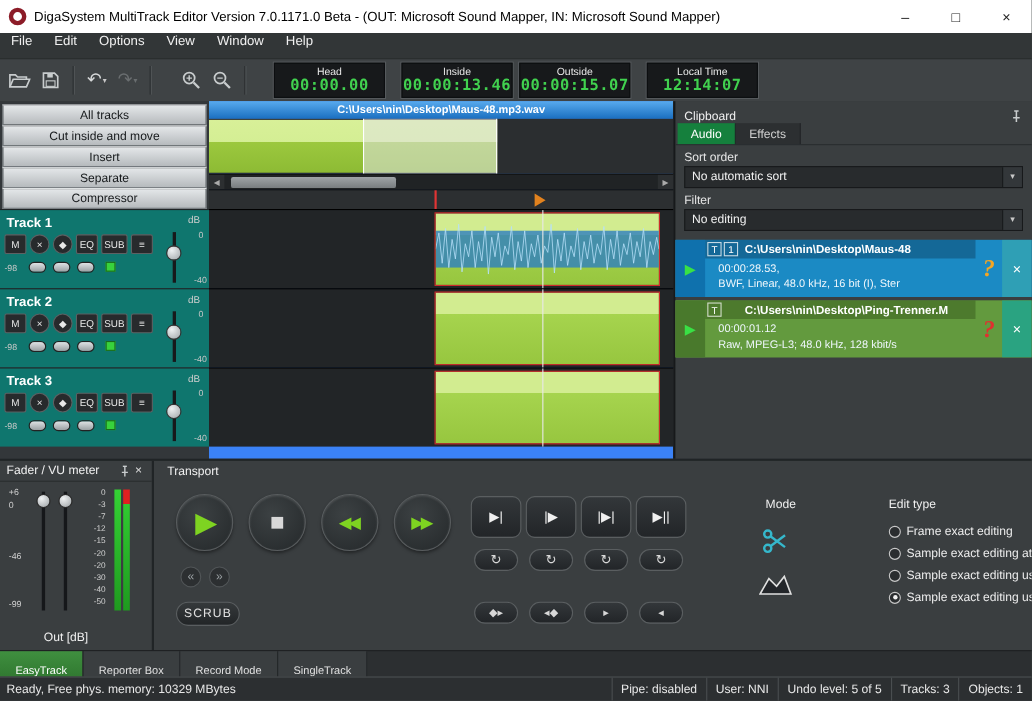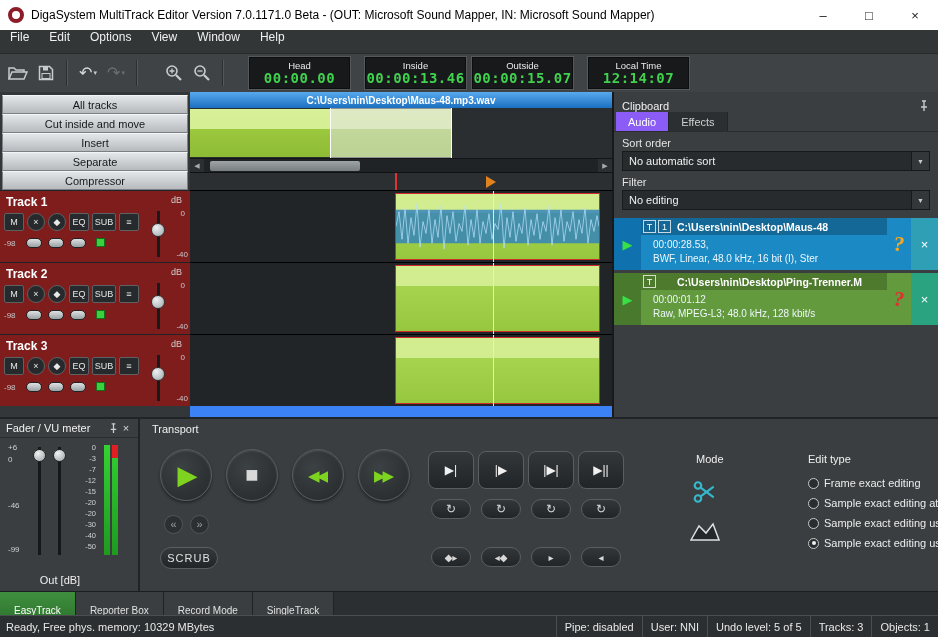--- a/index.html
+++ b/index.html
@@ -31,21 +31,21 @@
   .time-box.gap{margin-left:12px}
   .time-label{font-size:9.5px;color:#eaeaea;line-height:11px}
   .time-value{font-size:14px;font-weight:bold;color:#41d14f;font-family:"DejaVu Sans Mono",monospace;line-height:15px;letter-spacing:.5px}
 
   
   .content{height:325px;display:flex;flex:none}
   .col-left{width:190px;flex:none;background:#33373a;display:flex;flex-direction:column}
   .tool-btns{height:98px;padding-top:3px}
   .tool-btn{height:19px;margin:0 2px;background:linear-gradient(#e4e7e9,#b6babd);border:1px solid #7b8084;border-top-color:#f2f4f5;font-size:11px;color:#16191b;display:flex;align-items:center;justify-content:center}
 
-  .track-head{height:72px;position:relative;border-top:1px solid #202426;background:#7f1d1d;flex:none}
+  .track-head{height:72px;position:relative;border-top:1px solid #202426;background:#0f766e;flex:none}
   .t-name{position:absolute;left:6px;top:4px;font-size:12px;font-weight:bold;color:#fff}
   .strip-btn{position:absolute;top:22px;width:20px;height:18px;background:#272a2c;border:1px solid #5d6163;border-radius:2px;color:#e8e8e8;font-size:9px;display:flex;align-items:center;justify-content:center}
   .strip-btn.round{border-radius:50%;width:18px}
   .neg98{position:absolute;left:4px;top:48px;font-size:8px;color:#c8c8c8}
   .knob{position:absolute;top:47px;width:16px;height:10px;border-radius:5px;background:linear-gradient(#dfe2e4,#9aa0a3);border:1px solid #222}
   .led{position:absolute;left:96px;top:47px;width:9px;height:9px;background:#38d23c;border:1px solid #1a6a1c}
   .vslider-track{position:absolute;left:157px;top:20px;width:3px;height:46px;background:#17191b}
   .vslider-thumb{position:absolute;left:151px;top:32px;width:14px;height:14px;border-radius:50%;background:radial-gradient(circle at 35% 30%,#eef1f2,#9fa5a8);border:1px solid #333}
   .db{position:absolute;right:8px;top:4px;font-size:9px;color:#d0d0d0}
   .s0{position:absolute;right:5px;top:18px;font-size:8px;color:#c8c8c8}
@@ -66,21 +66,21 @@
   .lane{height:72px;position:relative;background:#222527;border-top:1px solid #000;flex:none}
   .clip{position:absolute;left:205px;width:205px;top:2px;bottom:2px;background:linear-gradient(180deg,#d2ec90 0%,#d2ec90 30%,#a6d44e 30%,#97c63f 100%);border:1px solid #cf2b2b;overflow:hidden}
   .cursor-white{position:absolute;left:303px;top:0;bottom:0;width:1px;background:#e8e8e8;z-index:5}
   .wave-svg{position:absolute;inset:0;width:100%;height:100%}
 
   .col-right{flex:1;background:#3a3e40;border-left:2px solid #17191b;display:flex;flex-direction:column}
   .cb-header{height:20px;display:flex;align-items:flex-end;padding:0 8px;font-size:11px;color:#f0f0f0;flex:none}
   .cb-header .cb-title{flex:1}
   .cb-tabs{height:20px;display:flex;border-bottom:1px solid #2a2d2f;padding-left:2px;flex:none}
   .cb-tab{padding:0 12px;display:flex;align-items:center;font-size:11px;color:#cfcfcf;background:#2c2f31;border-right:1px solid #222527}
-  .cb-tab.active{background:#8b5cf6;color:#fff}
+  .cb-tab.active{background:#15803d;color:#fff}
   .cb-label{font-size:11px;color:#e4e4e4;margin:5px 8px 2px;flex:none}
   .cb-select{height:20px;margin:0 8px;background:#282b2d;border:1px solid #17191b;display:flex;align-items:center;font-size:11px;color:#f0f0f0;padding-left:6px;flex:none}
   .dd-arrow{margin-left:auto;width:18px;height:100%;display:flex;align-items:center;justify-content:center;font-size:7px;color:#c8c8c8;border-left:1px solid #17191b;background:#33373a}
   .clip-list{margin-top:8px;display:flex;flex-direction:column;gap:3px;flex:none}
   .clip-item{height:52px;display:flex;overflow:hidden}
   .ci-play{width:27px;display:flex;align-items:center;justify-content:center;font-size:13px;color:#39e045;flex:none}
   .ci-main{flex:1;position:relative;overflow:hidden}
   .ci-path{position:absolute;left:0;right:0;top:0;height:17px;display:flex;align-items:center;padding-left:36px;font-size:10.5px;font-weight:bold;color:#fff;white-space:nowrap}
   .ci-cell{position:absolute;top:2px;width:13px;height:13px;border:1px solid rgba(255,255,255,.75);font-size:9px;color:#fff;display:flex;align-items:center;justify-content:center;z-index:2}
   .ci-t{left:2px}.ci-n{left:17px}

